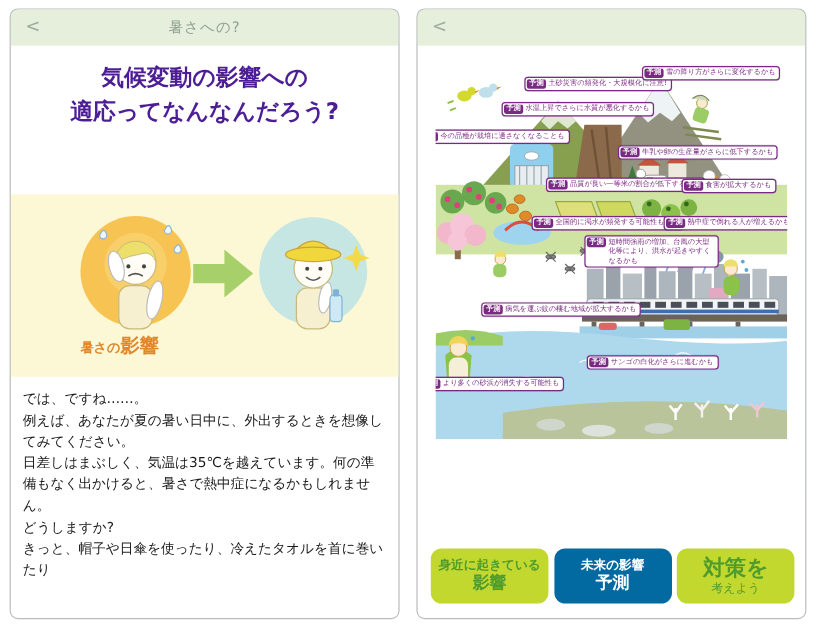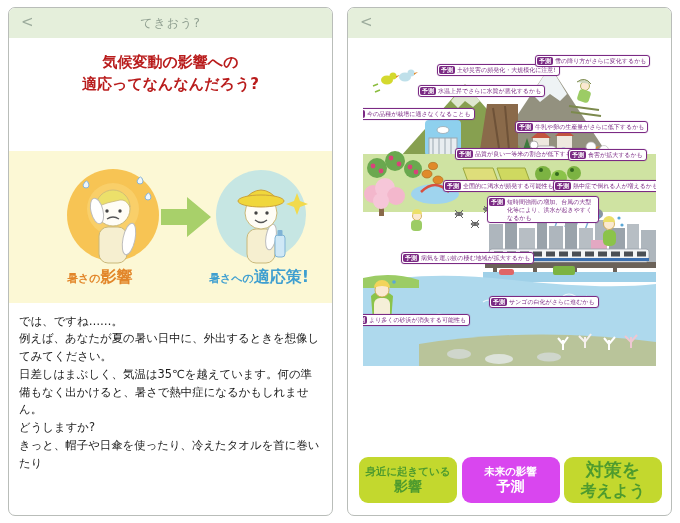--- a/index.html
+++ b/index.html
@@ -11,22 +11,22 @@
     background:#fff; border:1px solid #b9bdb9; border-radius:7px; overflow:hidden; }
   #left-phone { left:8px; }
   #right-phone { left:347px; }
 
   .appbar { height:30px; background:#e5efdb; display:flex; align-items:center;
     justify-content:center; position:relative; }
   .appbar .back { position:absolute; left:12px; top:4px; font-size:15px; color:#9cab9c;
     cursor:pointer; line-height:20px; }
   .appbar .bartitle { font-size:12px; color:#8f9f90; letter-spacing:1px; }
 
-  .screen-title { text-align:center; font-weight:bold; color:#b91c1c;
-    font-size:15px; line-height:1.45; white-space:pre-line; padding:14px 0 8px 0; }
+  .screen-title { text-align:center; font-weight:bold; color:#4c1d95;
+    font-size:19px; line-height:1.45; white-space:pre-line; padding:14px 0 8px 0; }
 
   
   .intro-illo { position:relative; width:325px; height:152px; background:#fcf8d5;margin-top:47px; }
   .cap { position:absolute; font-weight:bold; white-space:nowrap; }
   .cap .small { font-size:11px; }
   .cap .big { font-size:16px; }
   .cap-before { color:#e2862a; left:58px; top:116px; }
   .cap-after  { color:#3f9fd0; left:200px; top:116px; }
 
   .bodytext { padding:10px 10px 0 10px; font-size:11.4px; line-height:1.56;
@@ -44,35 +44,35 @@
   .callout .chip { background:#7b2a84; color:#fff; border-radius:2px;
     padding:0 2px; font-weight:bold; flex:0 0 auto; }
   .callout.wrap { white-space:normal; }
 
   .btnrow { position:absolute; left:0; bottom:12px; width:325px;
     display:flex; justify-content:space-between; padding:0 11px; }
   .navbtn { width:98px; height:46px; border:none; border-radius:9px; cursor:pointer;
     display:flex; flex-direction:column; align-items:center; justify-content:center;
     line-height:1.25; font-family:inherit; }
   .navbtn.lime { background:#c3d82e; color:#4e9b2e; }
-  .navbtn.green { background:#d946ef; color:#ffffff; }
+  .navbtn.green { background:#0369a1; color:#ffffff; }
   .navbtn .l1 { font-size:10.5px; font-weight:bold; }
   .navbtn .l2 { font-size:14px; font-weight:bold; }
   .navbtn.alt .l1 { font-size:18px; font-weight:bold; }
-  .navbtn.alt .l2 { font-size:16px; font-weight:bold; }
+  .navbtn.alt .l2 { font-size:10px; font-weight:normal; }
 </style>
 </head>
 <body>
 
 <div class="stage">
 
   <div class="phone" id="left-phone">
     <div class="appbar">
       <span class="back">&lt;</span>
-      <span class="bartitle">てきおう?</span>
+      <span class="bartitle">暑さへの?</span>
     </div>
 
     <div class="screen-title">気候変動の影響への
 適応ってなんなんだろう?</div>
 
     <div class="intro-illo">
       <svg width="325" height="152" viewBox="0 0 325 152">
 
         <g>
           <circle cx="104" cy="64" r="46" fill="#f7c454"></circle>
@@ -114,23 +114,20 @@
           <path d="M246 69 q6 5 12 0" stroke="#555" stroke-width="1.3" fill="none"></path>
 
           <path d="M234 50 q18 -22 36 0z" fill="#f0d73c" stroke="#caa23c" stroke-width="1"></path>
           <ellipse cx="252" cy="50" rx="23" ry="6" fill="#f0d73c" stroke="#caa23c" stroke-width="1"></ellipse>
 
           <polygon points="288,42 291,50 299,53 291,56 288,64 285,56 277,53 285,50" fill="#f2da4c"></polygon>
         </g>
       </svg>
       <div class="cap cap-before">
         <span class="small">暑さの</span><span class="big">影響</span>
-      </div>
-      <div class="cap cap-after">
-        <span class="small">暑さへの</span><span class="big">適応策!</span>
       </div>
     </div>
 
     <div class="bodytext">では、ですね……。
 例えば、あなたが夏の暑い日中に、外出するときを想像してみてください。
 日差しはまぶしく、気温は35℃を越えています。何の準備もなく出かけると、暑さで熱中症になるかもしれません。
 どうしますか?
 きっと、帽子や日傘を使ったり、冷えたタオルを首に巻いたり</div>
   </div>
 

